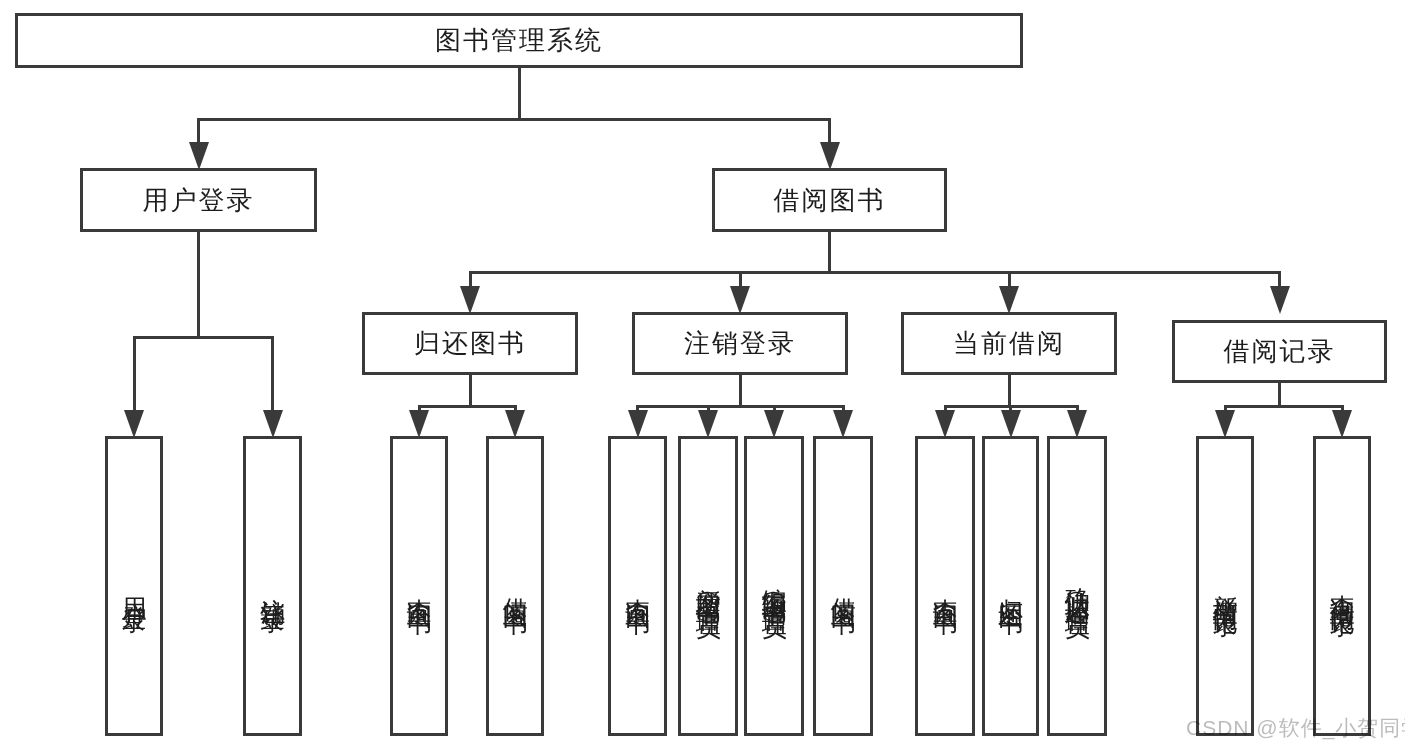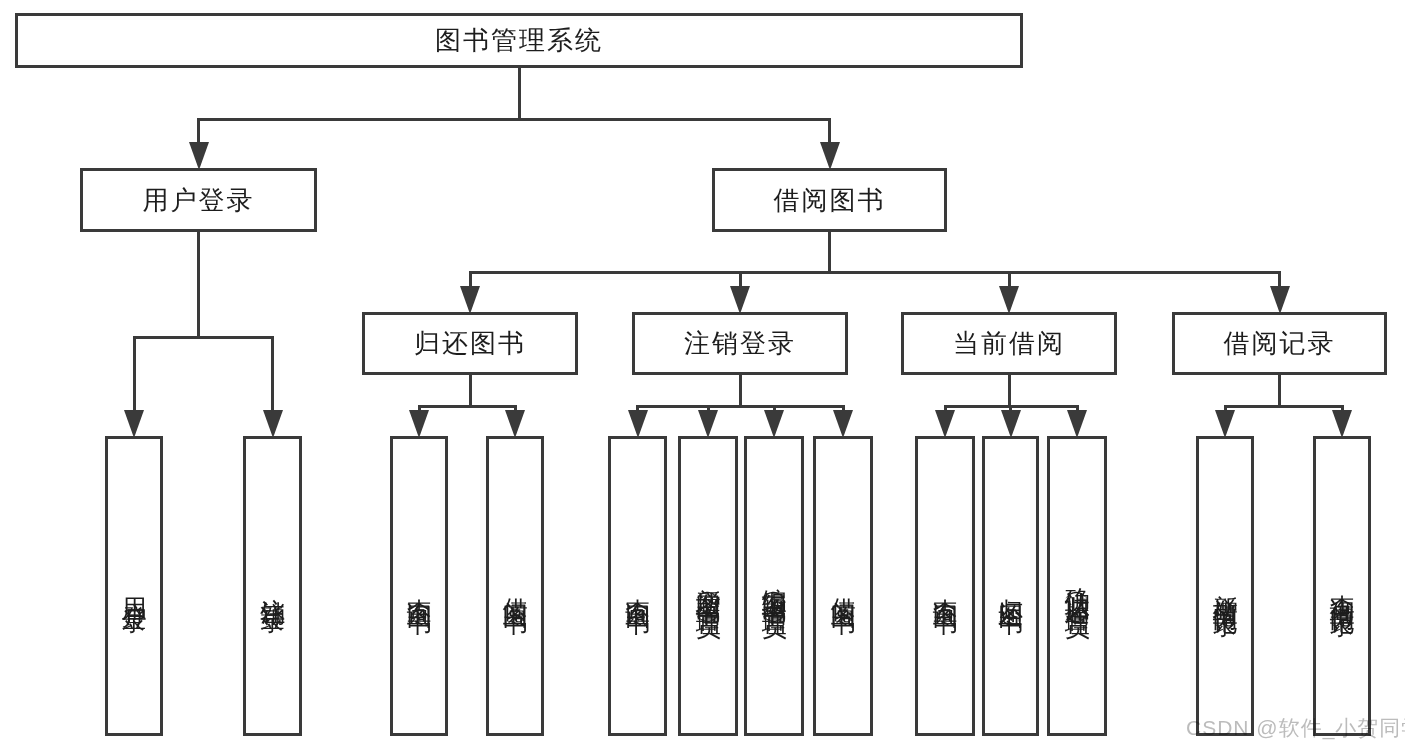--- a/index.html
+++ b/index.html
@@ -124,21 +124,21 @@
     </div>
   <div id="nodes">
       <div class="node h" style="left: 15px; top: 13px; width: 1008px; height: 55px;">图书管理系统</div>
       <div class="node h" style="left: 80px; top: 168px; width: 237px; height: 64px;">用户登录</div>
       <div class="node h" style="left: 712px; top: 168px; width: 235px; height: 64px;">借阅图书</div>
       <div class="node v" style="left: 105px; top: 436px; width: 58px; height: 300px;">用户登录</div>
       <div class="node v" style="left: 243px; top: 436px; width: 59px; height: 300px;">注销登录</div>
       <div class="node h" style="left: 362px; top: 312px; width: 216px; height: 63px;">归还图书</div>
       <div class="node h" style="left: 632px; top: 312px; width: 216px; height: 63px;">注销登录</div>
       <div class="node h" style="left: 901px; top: 312px; width: 216px; height: 63px;">当前借阅</div>
-      <div class="node h" style="left: 1172px; top: 312px; width: 215px; height: 63px;">借阅记录</div>
+      <div class="node h" style="left: 1172px; top: 320px; width: 215px; height: 63px;">借阅记录</div>
       <div class="node v" style="left: 390px; top: 436px; width: 58px; height: 300px;">查询图书</div>
       <div class="node v" style="left: 486px; top: 436px; width: 58px; height: 300px;">借阅图书</div>
       <div class="node v" style="left: 608px; top: 436px; width: 59px; height: 300px;">查询图书</div>
       <div class="node v" style="left: 678px; top: 436px; width: 60px; height: 300px;">新增图书（管理员）</div>
       <div class="node v" style="left: 744px; top: 436px; width: 60px; height: 300px;">编辑图书（管理员）</div>
       <div class="node v" style="left: 813px; top: 436px; width: 60px; height: 300px;">借阅图书</div>
       <div class="node v" style="left: 915px; top: 436px; width: 60px; height: 300px;">查询图书</div>
       <div class="node v" style="left: 982px; top: 436px; width: 57px; height: 300px;">归还图书</div>
       <div class="node v" style="left: 1047px; top: 436px; width: 60px; height: 300px;">确认归还（管理员）</div>
       <div class="node v" style="left: 1196px; top: 436px; width: 58px; height: 300px;">新增借阅记录</div>

